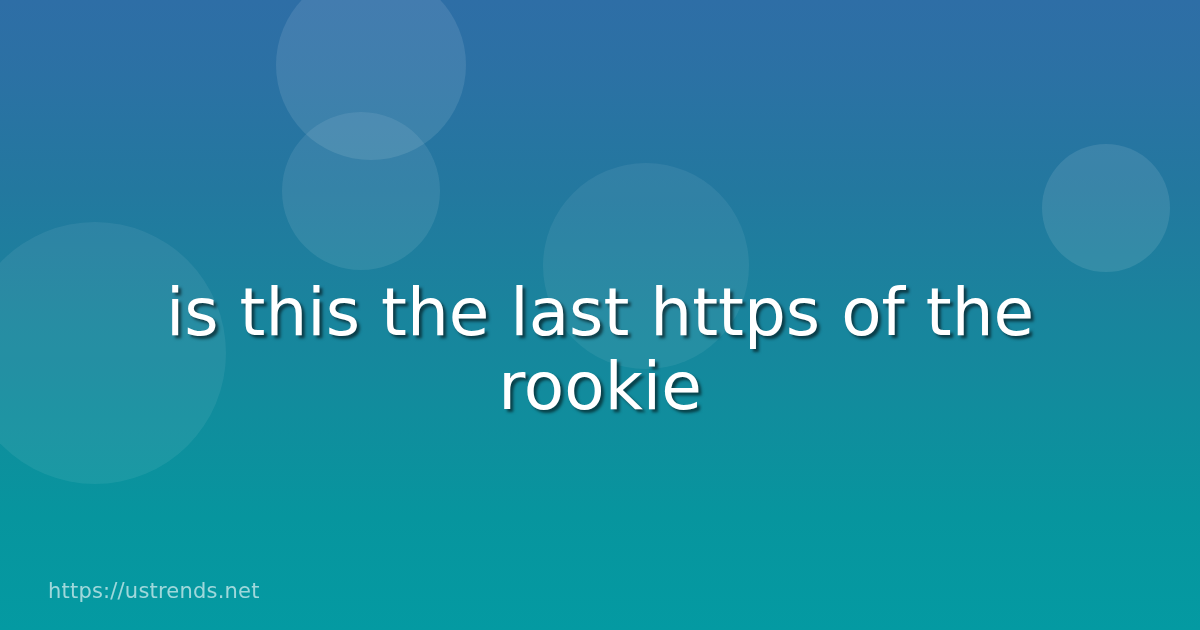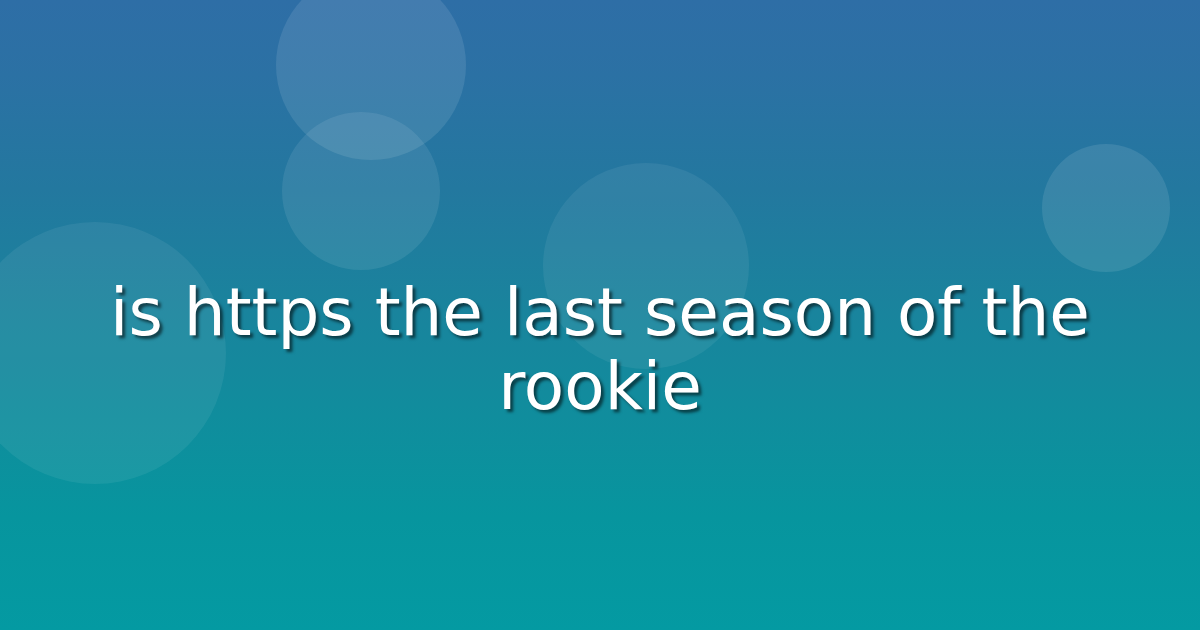--- a/index.html
+++ b/index.html
@@ -76,17 +76,18 @@
 <body>
 
 <div id="card">
 
   <div id="c-top-big" class="bokeh"></div>
   <div id="c-top-small" class="bokeh soft"></div>
   <div id="c-left-large" class="bokeh faint"></div>
   <div id="c-center" class="bokeh faint"></div>
   <div id="c-right" class="bokeh"></div>
 
-  <h1 id="headline">is https the last season of the
+  <h1 id="headline">is this the last https of the
 rookie</h1>
 
+  <div id="site-url">https://ustrends.net</div>
 
 </div>
 
 </body></html>

